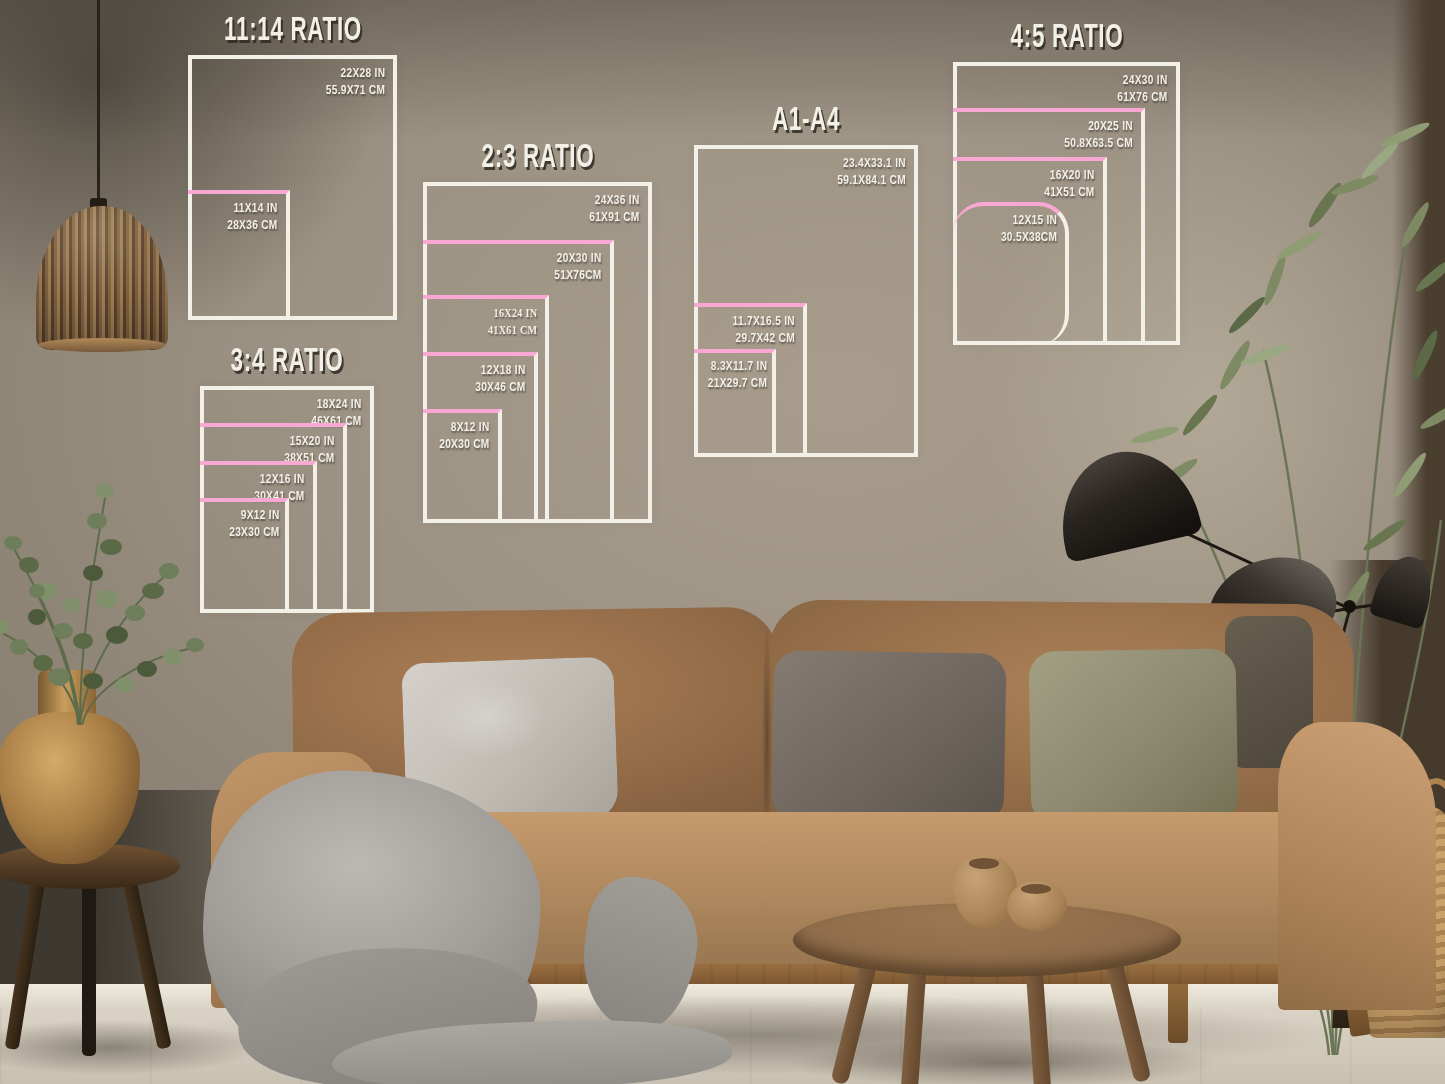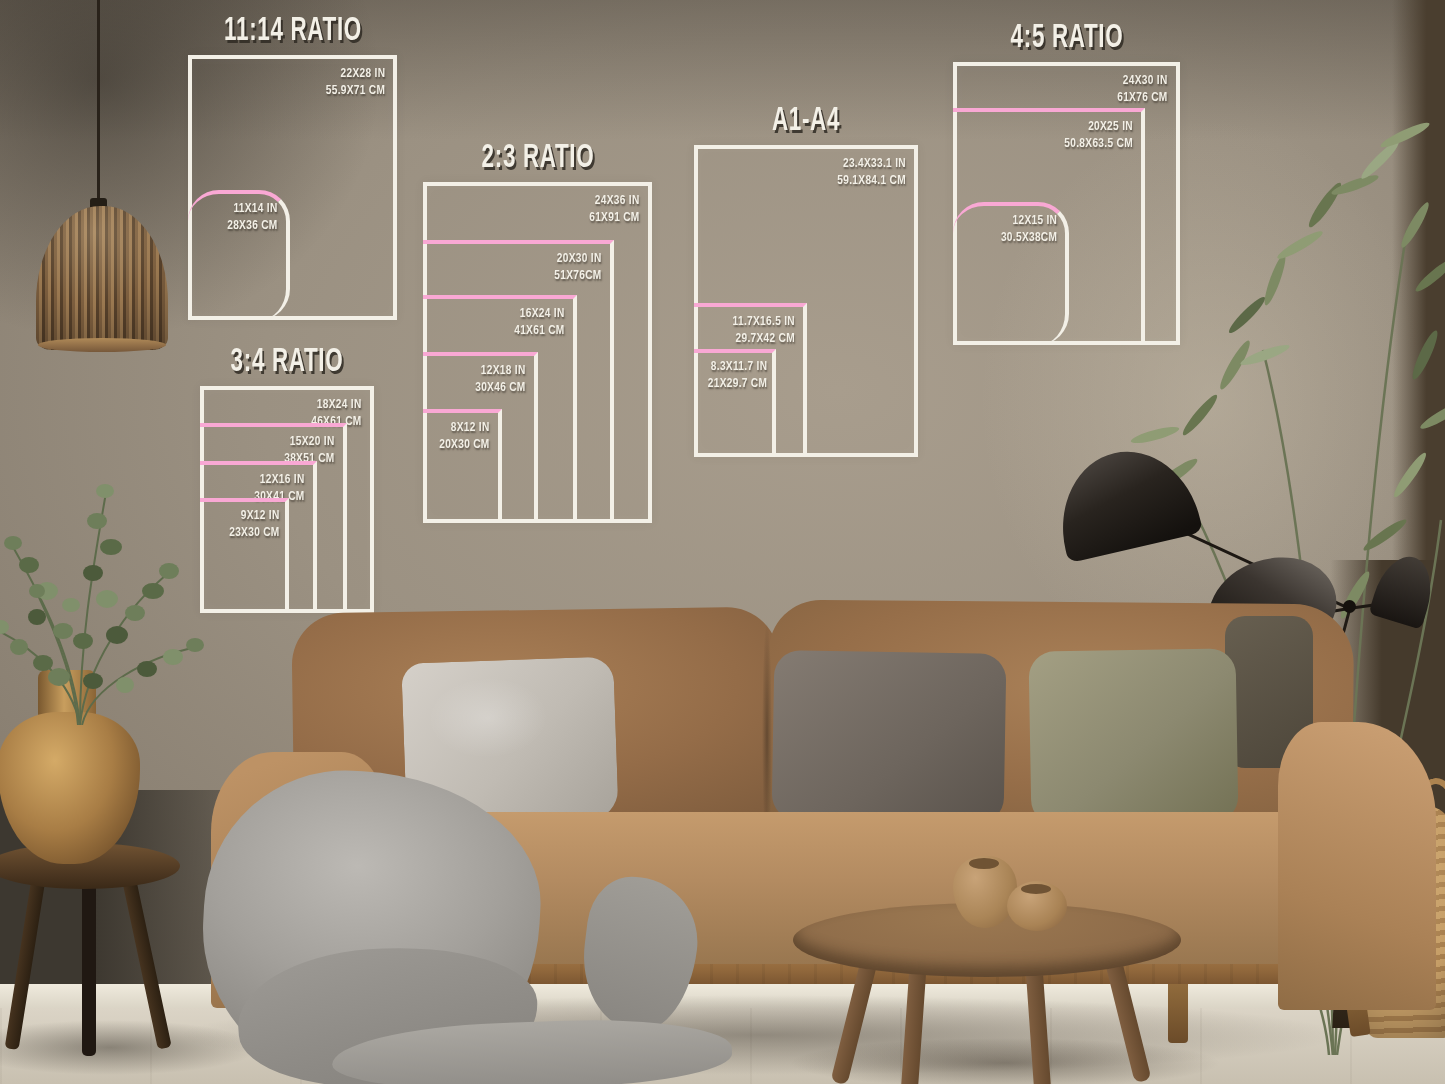--- a/index.html
+++ b/index.html
@@ -176,41 +176,41 @@
   <div class="floor"></div>
   <div class="floor-shadow"></div>
   <div class="stool-shadow"></div>
 
   <div class="frame-outer" style="left:188px;top:55px;width:209px;height:265px;">
     <div class="chart-title">11:14 RATIO</div>
     <div class="size-label">
       <div>22X28 IN</div>
       <div>55.9X71 CM</div>
     </div>
-    <div class="size-rect" style="width:102px;height:130px;border-radius:31px;">
+    <div class="size-rect" style="width:102px;height:130px;">
       <div class="size-label">
         <div>11X14 IN</div>
         <div>28X36 CM</div>
       </div>
     </div>
   </div>
 
   <div class="frame-outer" style="left:423px;top:182px;width:229px;height:341px;">
     <div class="chart-title">2:3 RATIO</div>
     <div class="size-label">
       <div>24X36 IN</div>
       <div>61X91 CM</div>
     </div>
     <div class="size-rect" style="width:191px;height:283px;">
       <div class="size-label">
         <div>20X30 IN</div>
         <div>51X76CM</div>
       </div>
     </div>
-    <div class="size-rect" style="width:154px;height:228px;">
+    <div class="size-rect" style="width:126px;height:228px;font-family:Liberation Serif, serif;">
       <div class="size-label">
         <div>16X24 IN</div>
         <div>41X61 CM</div>
       </div>
     </div>
     <div class="size-rect" style="width:115px;height:171px;">
       <div class="size-label">
         <div>12X18 IN</div>
         <div>30X46 CM</div>
       </div>
@@ -246,20 +246,26 @@
   <div class="frame-outer" style="left:953px;top:62px;width:227px;height:283px;">
     <div class="chart-title">4:5 RATIO</div>
     <div class="size-label">
       <div>24X30 IN</div>
       <div>61X76 CM</div>
     </div>
     <div class="size-rect" style="width:192px;height:237px;">
       <div class="size-label">
         <div>20X25 IN</div>
         <div>50.8X63.5 CM</div>
+      </div>
+    </div>
+    <div class="size-rect" style="width:154px;height:188px;">
+      <div class="size-label">
+        <div>16X20 IN</div>
+        <div>41X51 CM</div>
       </div>
     </div>
     <div class="size-rect" style="width:116px;height:143px;border-radius:31px;">
       <div class="size-label">
         <div>12X15 IN</div>
         <div>30.5X38CM</div>
       </div>
     </div>
   </div>
 

